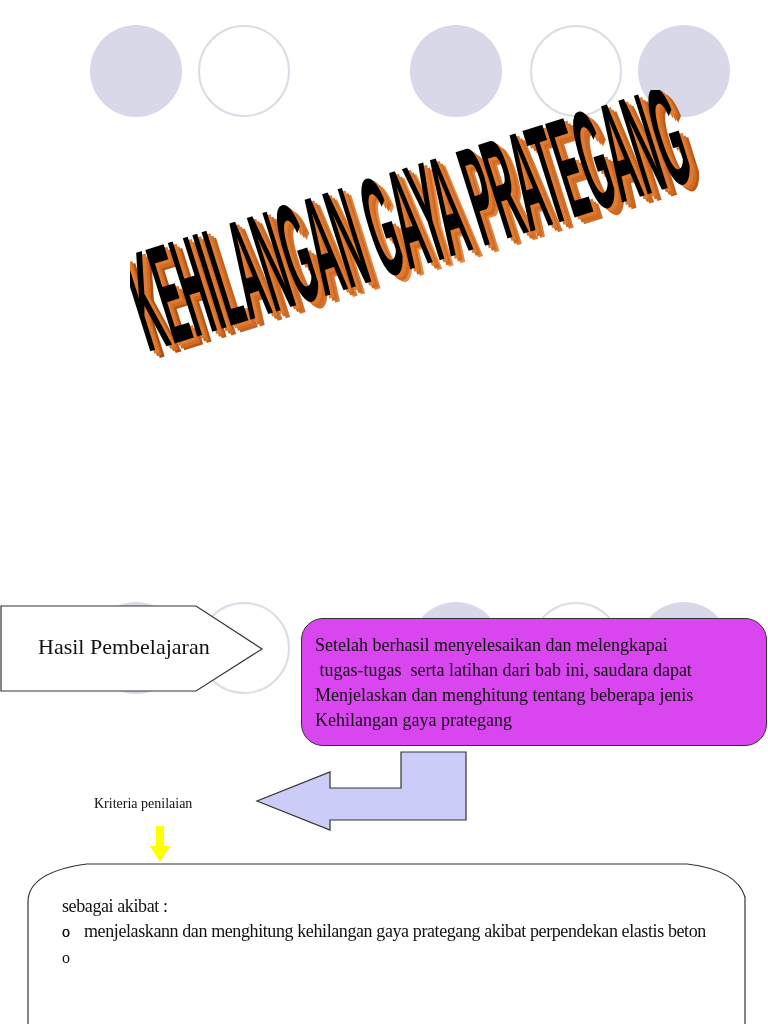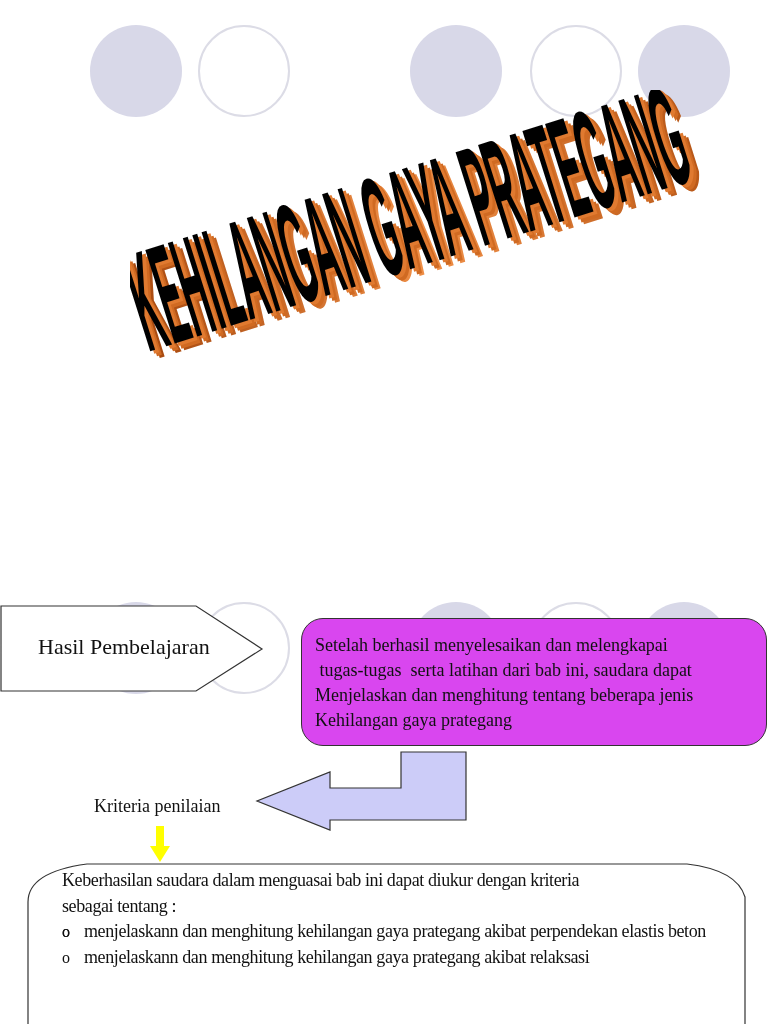--- a/index.html
+++ b/index.html
@@ -10,21 +10,21 @@
     .circle { position: absolute; width: 92px; height: 92px; border-radius: 50%; box-sizing: border-box; }
     .circle.filled { background: #d8d8e8; }
     .circle.outline { background: #fff; border: 2px solid #dcdce6; }
     .title-wrap { position: absolute; left: 130px; top: 90px; width: 590px; height: 280px; }
     .title-wrap svg { width: 100%; height: 100%; }
     .hasil-shape { position: absolute; left: 0; top: 15px; width: 268px; height: 88px; }
     .hasil-label { position: absolute; left: 38px; top: 44px; font-size: 22px; }
     .goal-box { position: absolute; left: 301px; top: 28px; width: 466px; height: 128px; border: 1.5px solid #333; border-radius: 22px; background: #d946ef; box-sizing: border-box; }
     .goal-text { position: absolute; left: 13px; top: 14px; font-size: 18px; line-height: 25px; white-space: pre; }
     .blue-arrow { position: absolute; left: 255px; top: 160px; width: 215px; height: 82px; }
-    .kriteria-label { position: absolute; left: 94px; top: 206px; font-size: 18px; }
+    .kriteria-label { position: absolute; left: 94px; top: 206px; font-size: 14px; }
     .yellow-arrow { position: absolute; left: 150px; top: 236px; width: 20px; height: 36px; }
     .criteria-box { position: absolute; left: 27px; top: 272px; width: 720px; height: 200px; }
     .criteria-box svg { position: absolute; left: 0; top: 0; }
     .criteria-text { position: absolute; left: 35px; top: 6px; font-size: 18px; line-height: 25.5px; width: 720px; letter-spacing: -0.4px; }
     .crit-intro { margin: 0; }
     .crit-list { list-style: none; margin: 0; padding: 0; }
     .crit-list li { position: relative; padding-left: 22px; }
     .crit-list li .bullet { position: absolute; left: 0; top: 0; font-size: 16px; }
   </style>
 </head>
@@ -86,31 +86,30 @@
   <svg class="yellow-arrow" viewBox="0 0 20 36">
     <polygon points="6,0 14,0 14,20 20,20 10,36 0,20 6,20" fill="#ffff00"></polygon>
   </svg>
 
   <div class="criteria-box">
     <svg width="722" height="170" viewBox="0 0 722 170">
       <path d="M1,170 L1,40 Q1,10 60,2 L660,2 Q710,8 718,35 L718,170" fill="#fff" stroke="#333" stroke-width="1.2"></path>
     </svg>
     <div class="criteria-text">
       <p class="crit-intro">
-        <span>Keberhasilan saudara dalam menguasai bab ini dapat diukur dengan kriteria</span><br>
-        <span>sebagai  tentang :</span>
+        <br>
+        <span>sebagai  akibat :</span>
       </p>
       <ul class="crit-list">
         <li>
           <span class="bullet">o</span>
         </li>
         <li style="width:680px;">
           <span class="bullet">o</span>
           <span>menjelaskann dan menghitung kehilangan gaya prategang akibat perpendekan elastis beton</span>
         </li>
         <li>
           <span class="bullet">o</span>
-          <span>menjelaskann dan menghitung kehilangan gaya prategang akibat relaksasi</span>
         </li>
       </ul>
     </div>
   </div>
 </div>
 
 </body></html>

